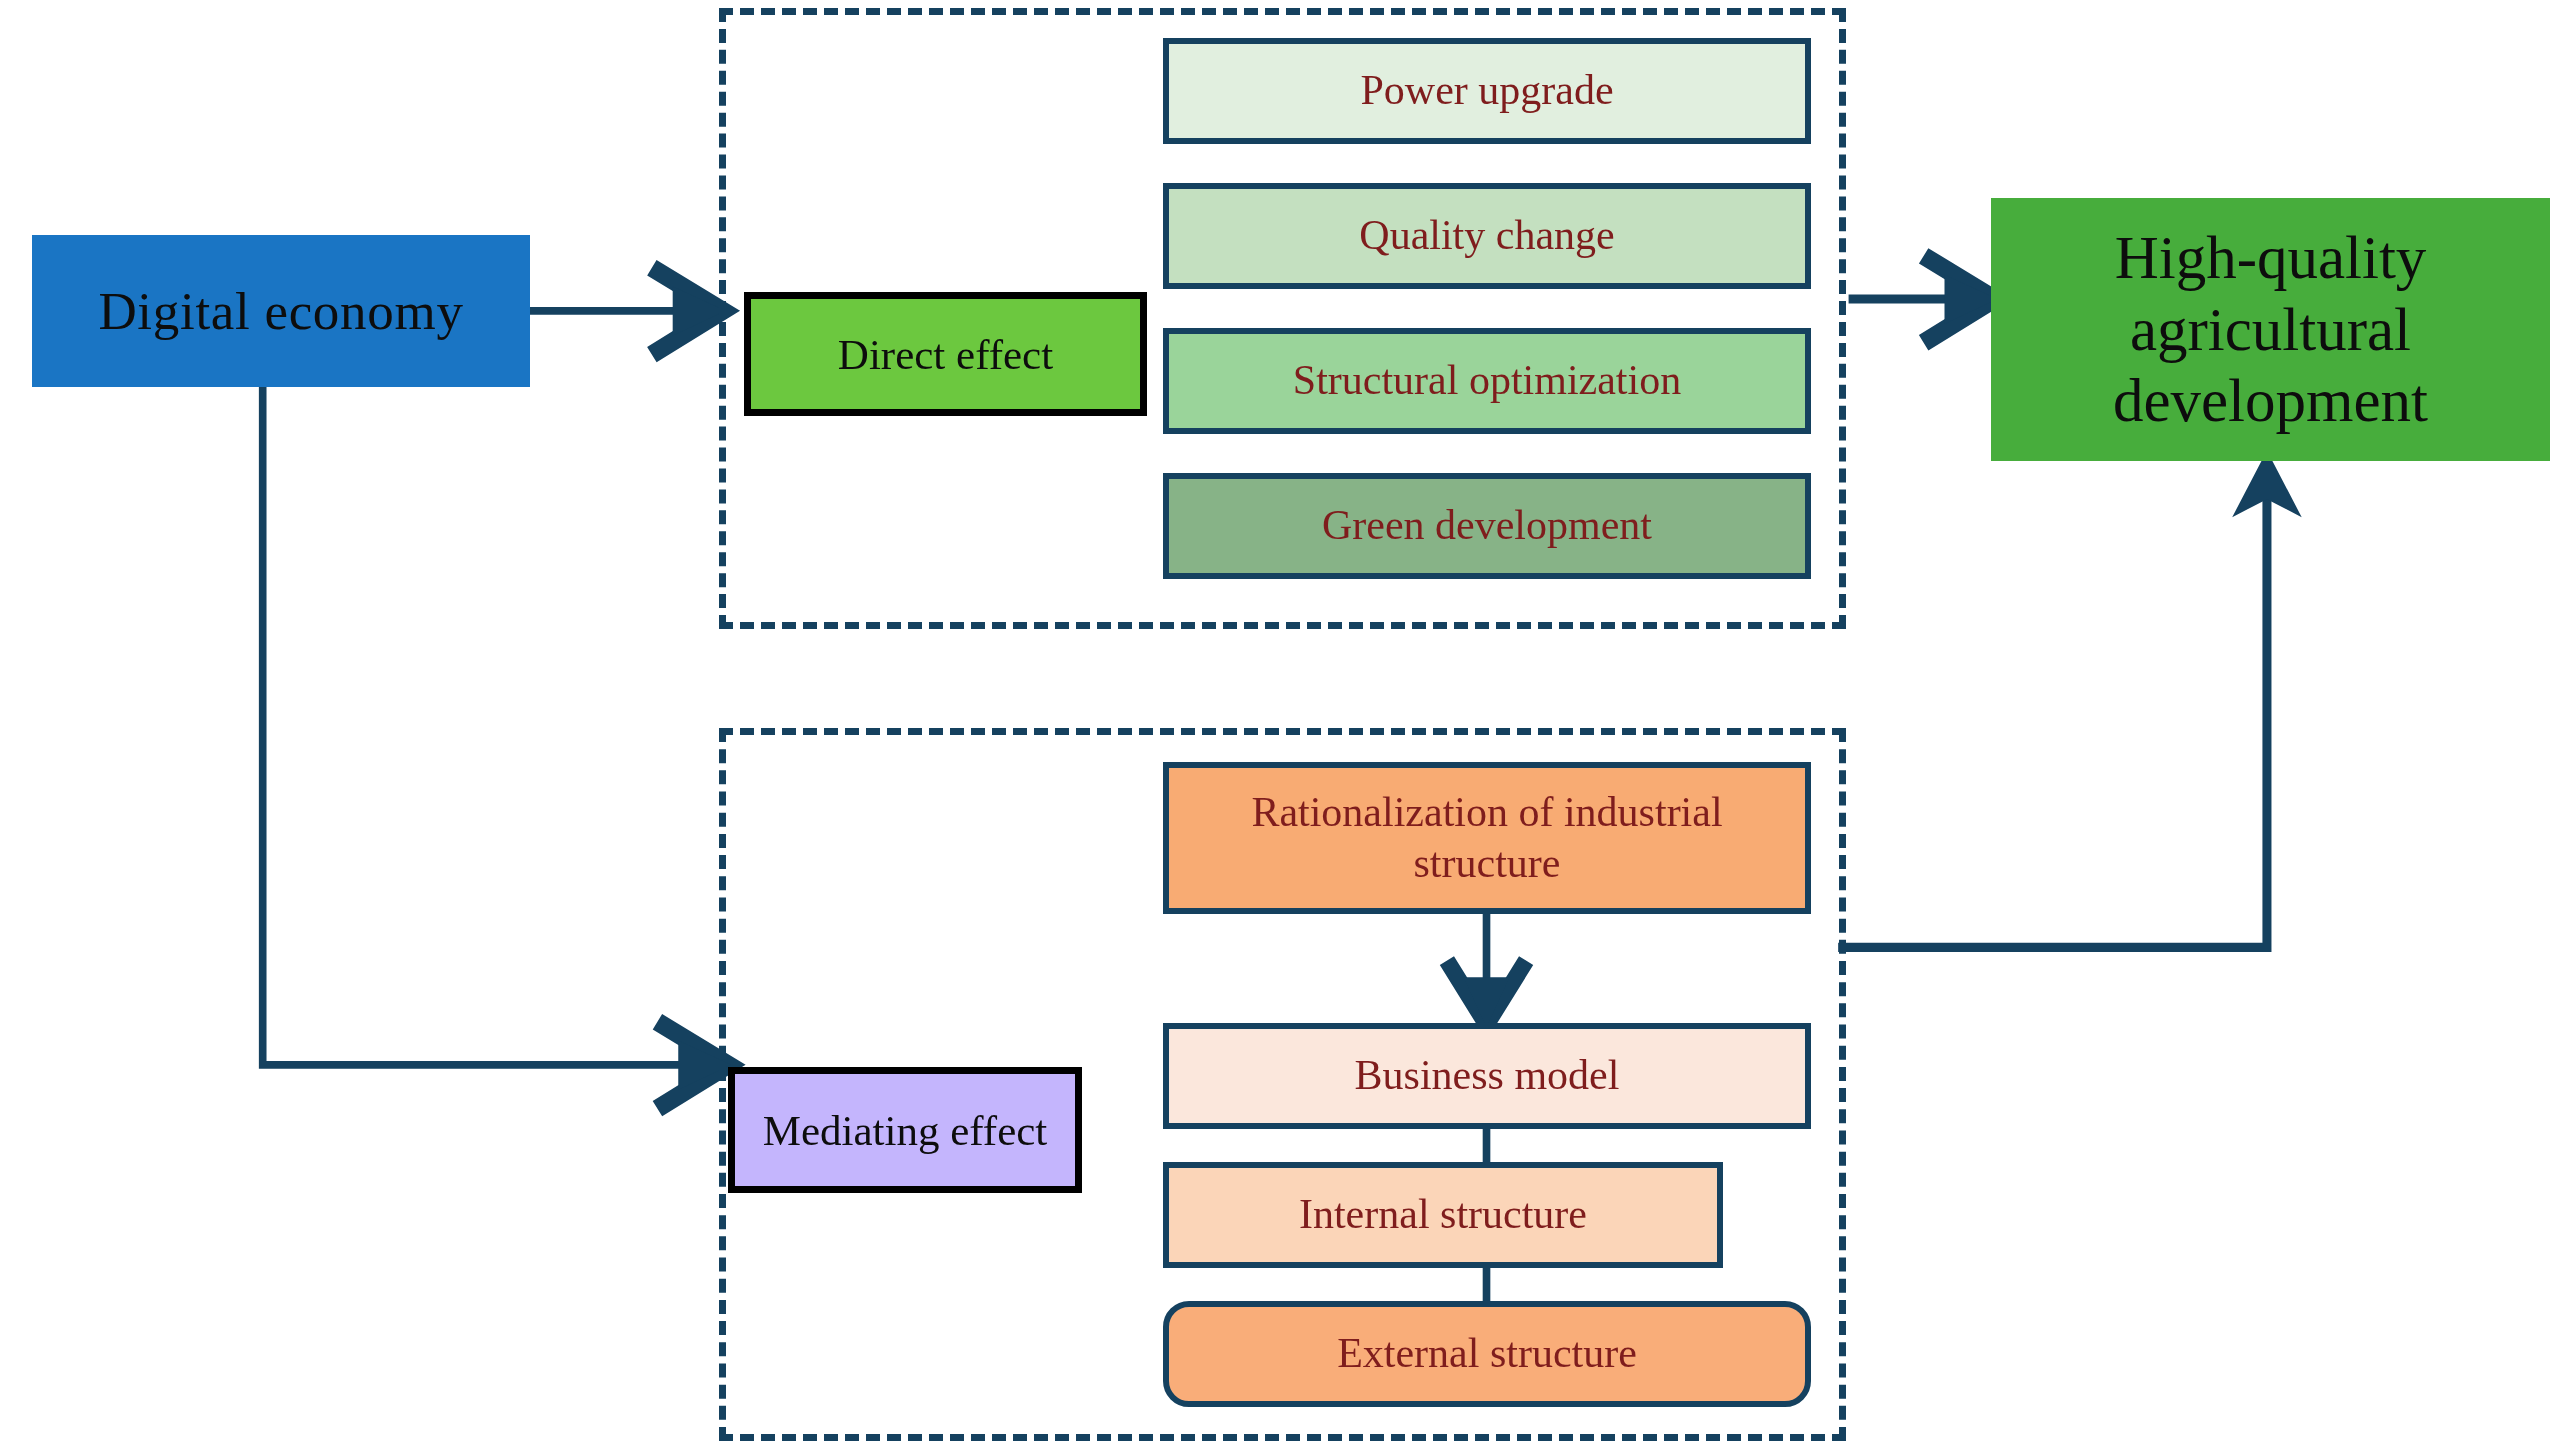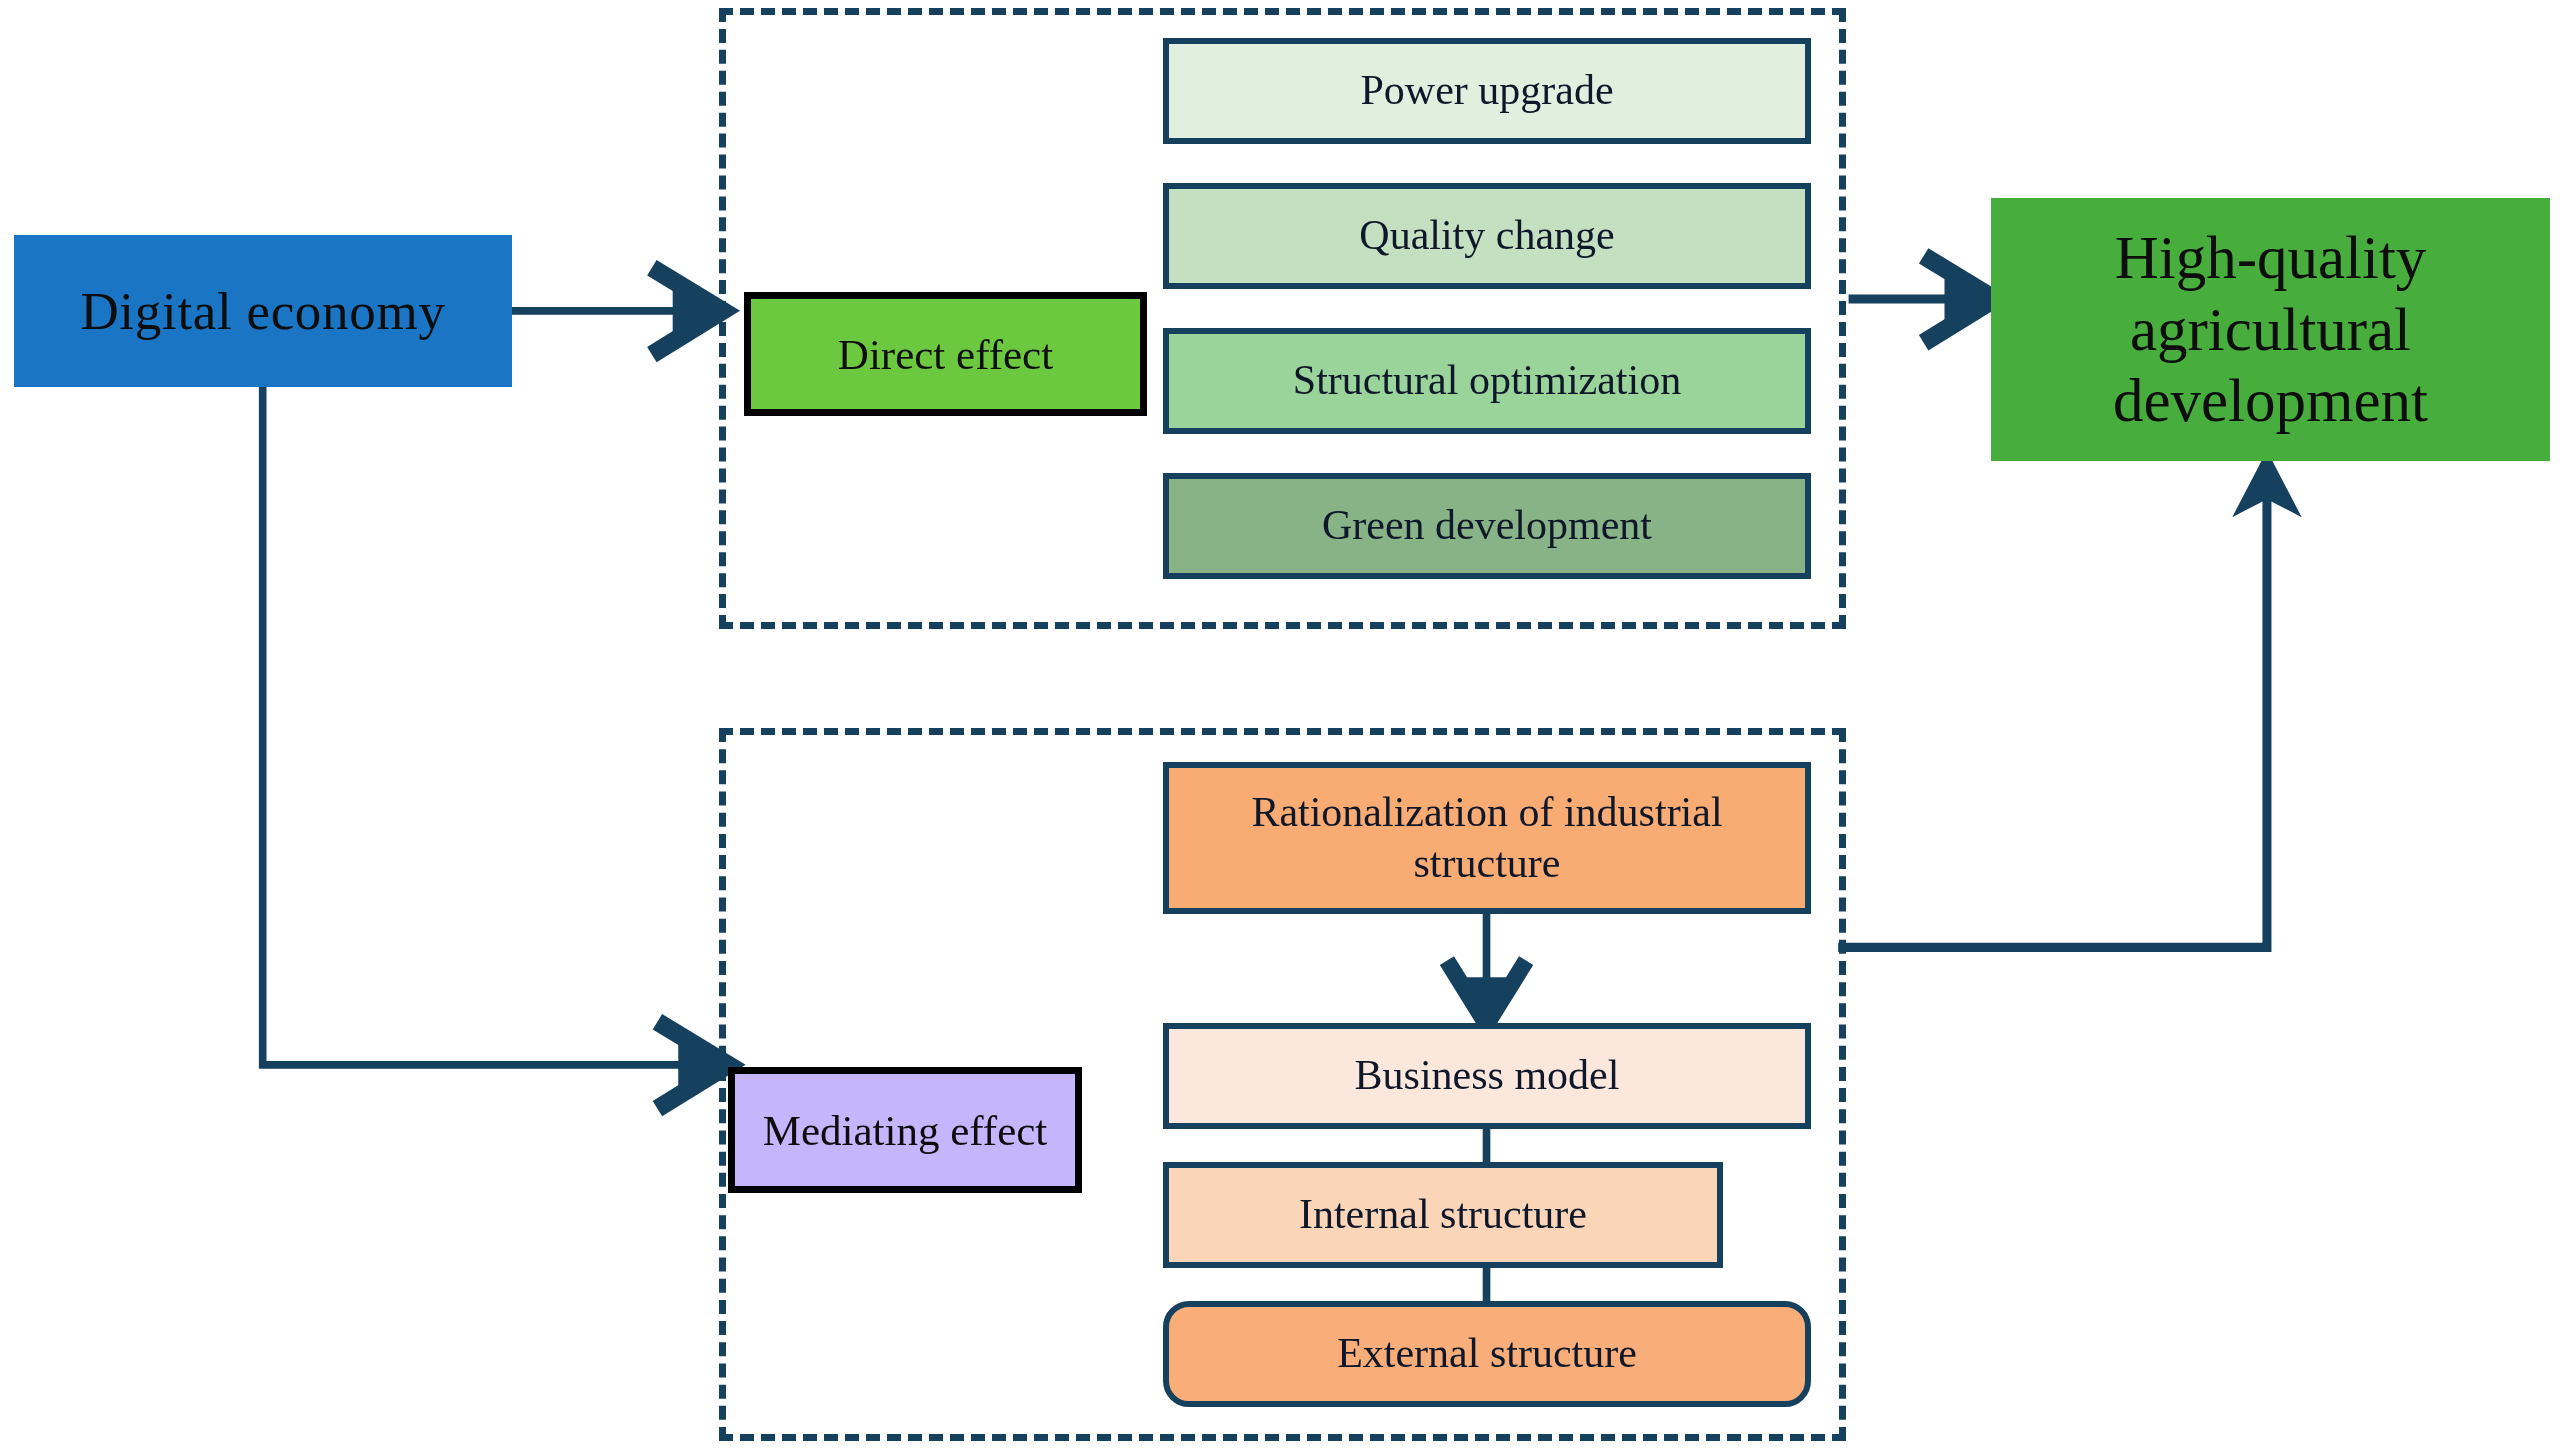--- a/index.html
+++ b/index.html
@@ -20,21 +20,21 @@
     box-sizing:border-box;
     display:flex;
     align-items:center;
     justify-content:center;
     text-align:center;
     color:#0d0d0d;
     line-height:1.18;
   }
   
   #digital-economy{
-    left:14px; top:235px; width:498px; height:152px;
+    left:32px; top:235px; width:498px; height:152px;
     background:#1a75c4;
     border:none;
     font-size:53px;
     letter-spacing:0.7px;
   }
   
   #high-quality{
     left:1991px; top:198px; width:559px; height:263px;
     background:#47ad3c;
     border:none;
@@ -70,21 +70,21 @@
   }
 
   
   .content-box{
     position:absolute;
     box-sizing:border-box;
     display:flex;align-items:center;justify-content:center;
     text-align:center;
     border:6.3px solid #15415f;
     font-size:42px;
-    color:#0f172a;
+    color:#7f1d1d;
     line-height:1.22;
     padding:0 12.5px;
   }
   #power-upgrade      { left:1163px; top:38px;   width:648px; height:106px; background:#e1efdf; }
   #quality-change     { left:1163px; top:183px;  width:648px; height:106px; background:#c4e0c0; }
   #structural-opt     { left:1163px; top:328px;  width:648px; height:106px; background:#9ad49a; }
   #green-development  { left:1163px; top:473px;  width:648px; height:106px; background:#87b387; }
 
   #rationalization    { left:1163px; top:762px; width:648px; height:152px; background:#f8ab73; }
   #business-model     { left:1163px; top:1023px; width:648px; height:106px; background:#fbe7dc; }

